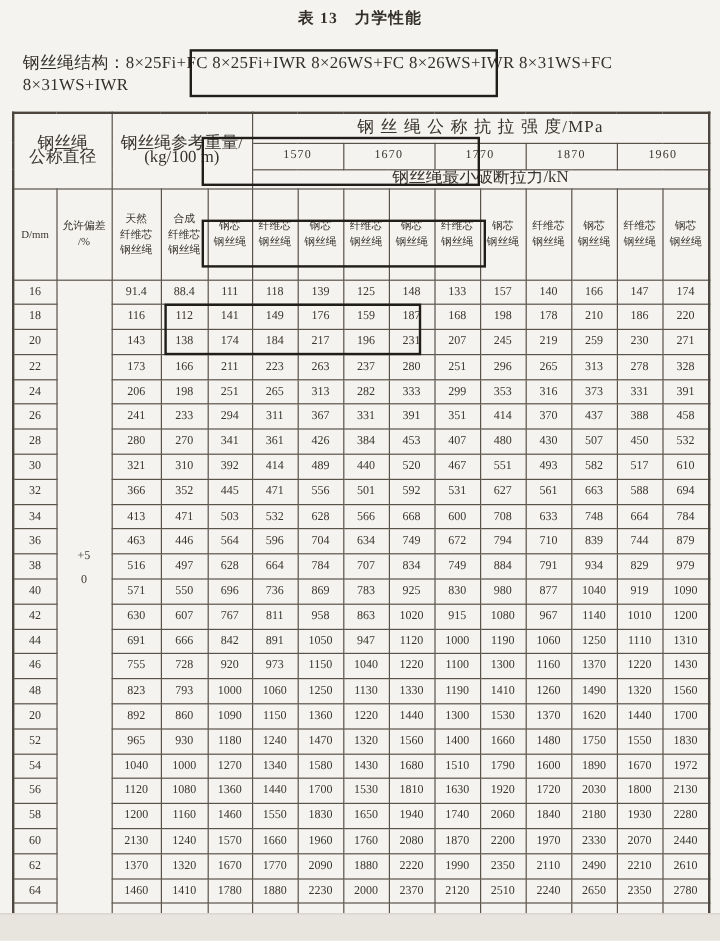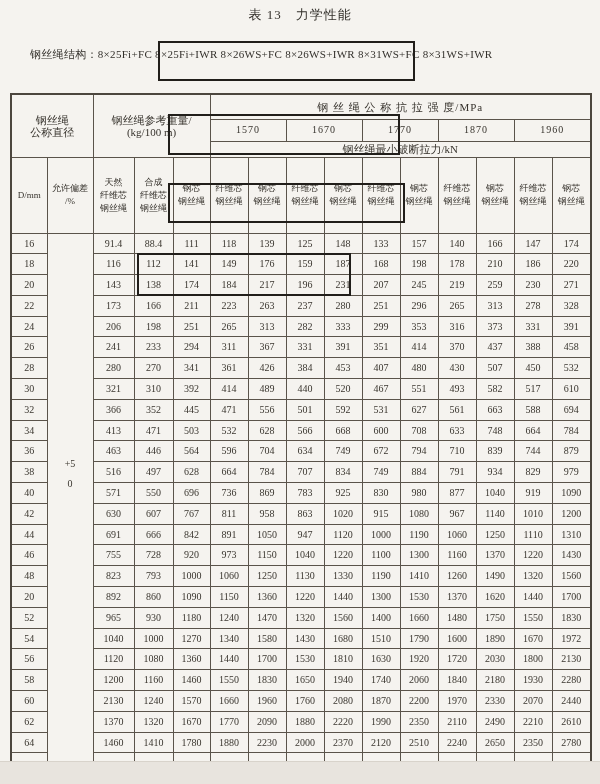--- a/index.html
+++ b/index.html
@@ -6,40 +6,40 @@
   .page{
     position:relative;
     width:600px;height:784px;
     background:#f5f3ef;
     font-family:"Liberation Serif","DejaVu Serif",serif;
     color:#33302b;
     overflow:hidden;
   }
   .page-title{
     position:absolute;top:6px;left:0;width:600px;
-    text-align:center;font-size:13px;font-weight:normal;
+    text-align:center;font-size:13px;font-weight:bold;
     letter-spacing:1px;
   }
   .structure{
-    position:absolute;top:27px;left:30px;width:555px;
-    font-size:11px;line-height:18px;
+    position:absolute;top:27px;left:19px;width:555px;
+    font-size:14px;line-height:18px;
     white-space:pre-line;letter-spacing:0.3px;
   }
   .structure .cont{padding-left:65px;}
   table.main{
     position:absolute;left:10px;top:93px;
     width:580px;border-collapse:collapse;table-layout:fixed;
     border:2px solid #4c463e;
   }
   table.main th, table.main td{
     border:1px solid #5a534a;
     font-weight:normal;text-align:center;vertical-align:middle;
     padding:0;white-space:pre-line;overflow:hidden;
   }
-  thead th{font-size:11px;line-height:12px;color:#37332d;}
+  thead th{font-size:14px;line-height:12px;color:#37332d;}
   tr.hrow1{height:25px;}
   tr.hrow2{height:22px;}
   tr.hrow2 th{font-size:10px;letter-spacing:1px;}
   tr.hrow3{height:16px;}
   tr.hrow4{height:76px;}
   tr.hrow4 th{font-size:9px;line-height:13px;}
   .strength-title{letter-spacing:1px;}
   tbody td{
     border-top:none;border-bottom:none;
     font-size:10px;color:#3a362f;

